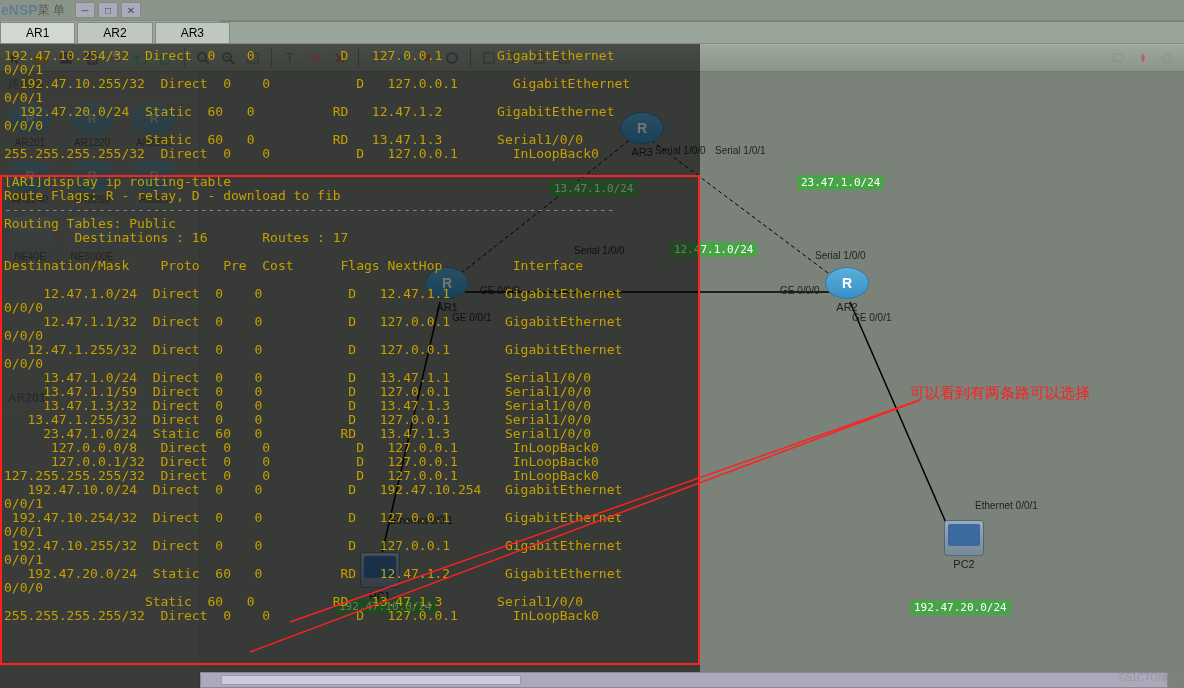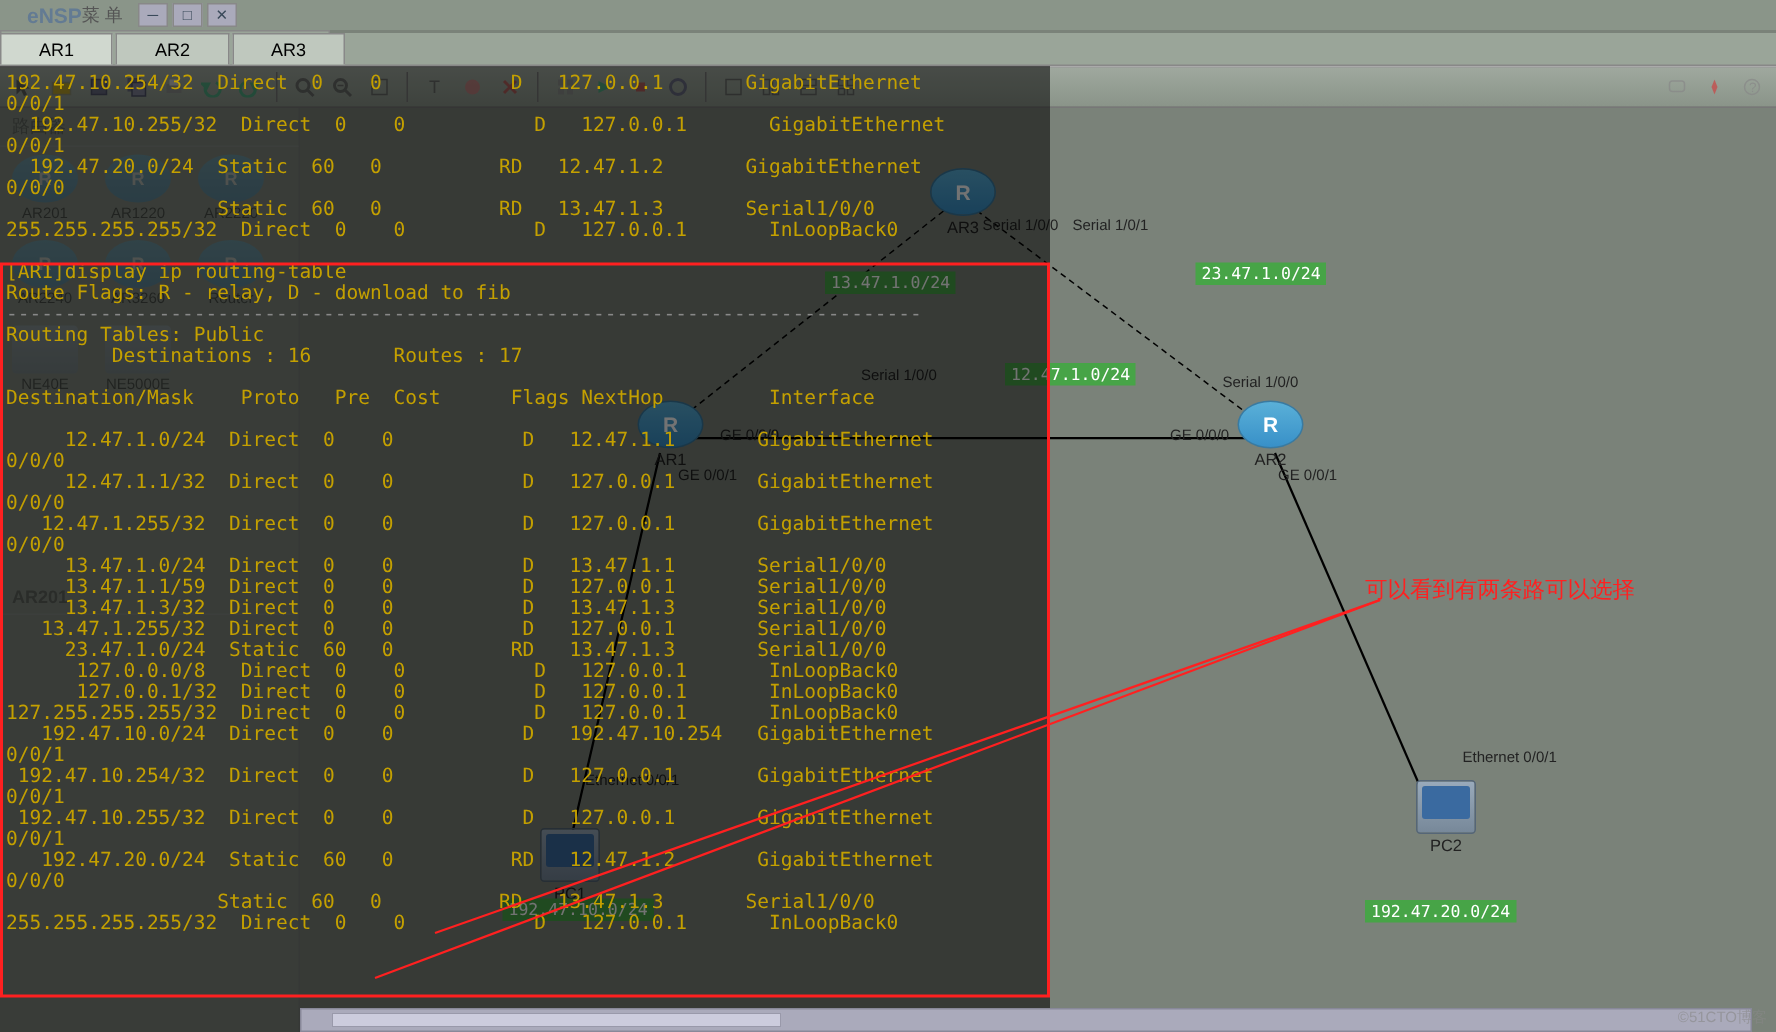--- a/index.html
+++ b/index.html
@@ -1,18 +1,18 @@
 <!DOCTYPE html>
 <html><head>
 <meta charset="utf-8">
 <style>
 * { margin: 0; padding: 0; box-sizing: border-box; }
 body { font-family: "Microsoft YaHei", Arial, sans-serif; font-size: 12px; background: #7a8279; width: 1184px; height: 688px; overflow: hidden; position: relative; }
 
-.titlebar { position: absolute; top: 0; left: 0; right: 0; height: 20px; background: #8a9589; display: flex; align-items: center; padding: 0 18px; color: #3a4a5a; }
+.titlebar { position: absolute; top: 0; left: 0; right: 0; height: 20px; background: #8a9589; display: flex; align-items: center; padding: 0 1px; color: #3a4a5a; }
 .titlebar .logo { font-weight: bold; font-size: 14px; opacity: 0.6; color: #4a6a9a; }
 .titlebar .title { flex: 1; text-align: center; font-size: 12px; color: #555; }
 .titlebar .winctrl { display: flex; gap: 3px; }
 .titlebar .winctrl span { width: 20px; height: 16px; border: 1px solid #888; display: flex; align-items: center; justify-content: center; font-size: 10px; background: #aab; cursor: pointer; }
 
 .sub-titlebar { position: absolute; top: 20px; left: 0; width: 220px; height: 16px; background: #9aa599; border: 1px solid #888; font-size: 11px; padding: 0 4px; }
 
 .tabs { position: absolute; top: 22px; left: 0; right: 0; height: 22px; background: #9aa599; display: flex; border-bottom: 1px solid #888; }
 .tab { padding: 3px 25px; border: 1px solid #888; border-bottom: none; background: #bfc8be; margin-right: 2px; cursor: pointer; font-size: 12px; }
 .tab.active { background: #d0d8cf; }

